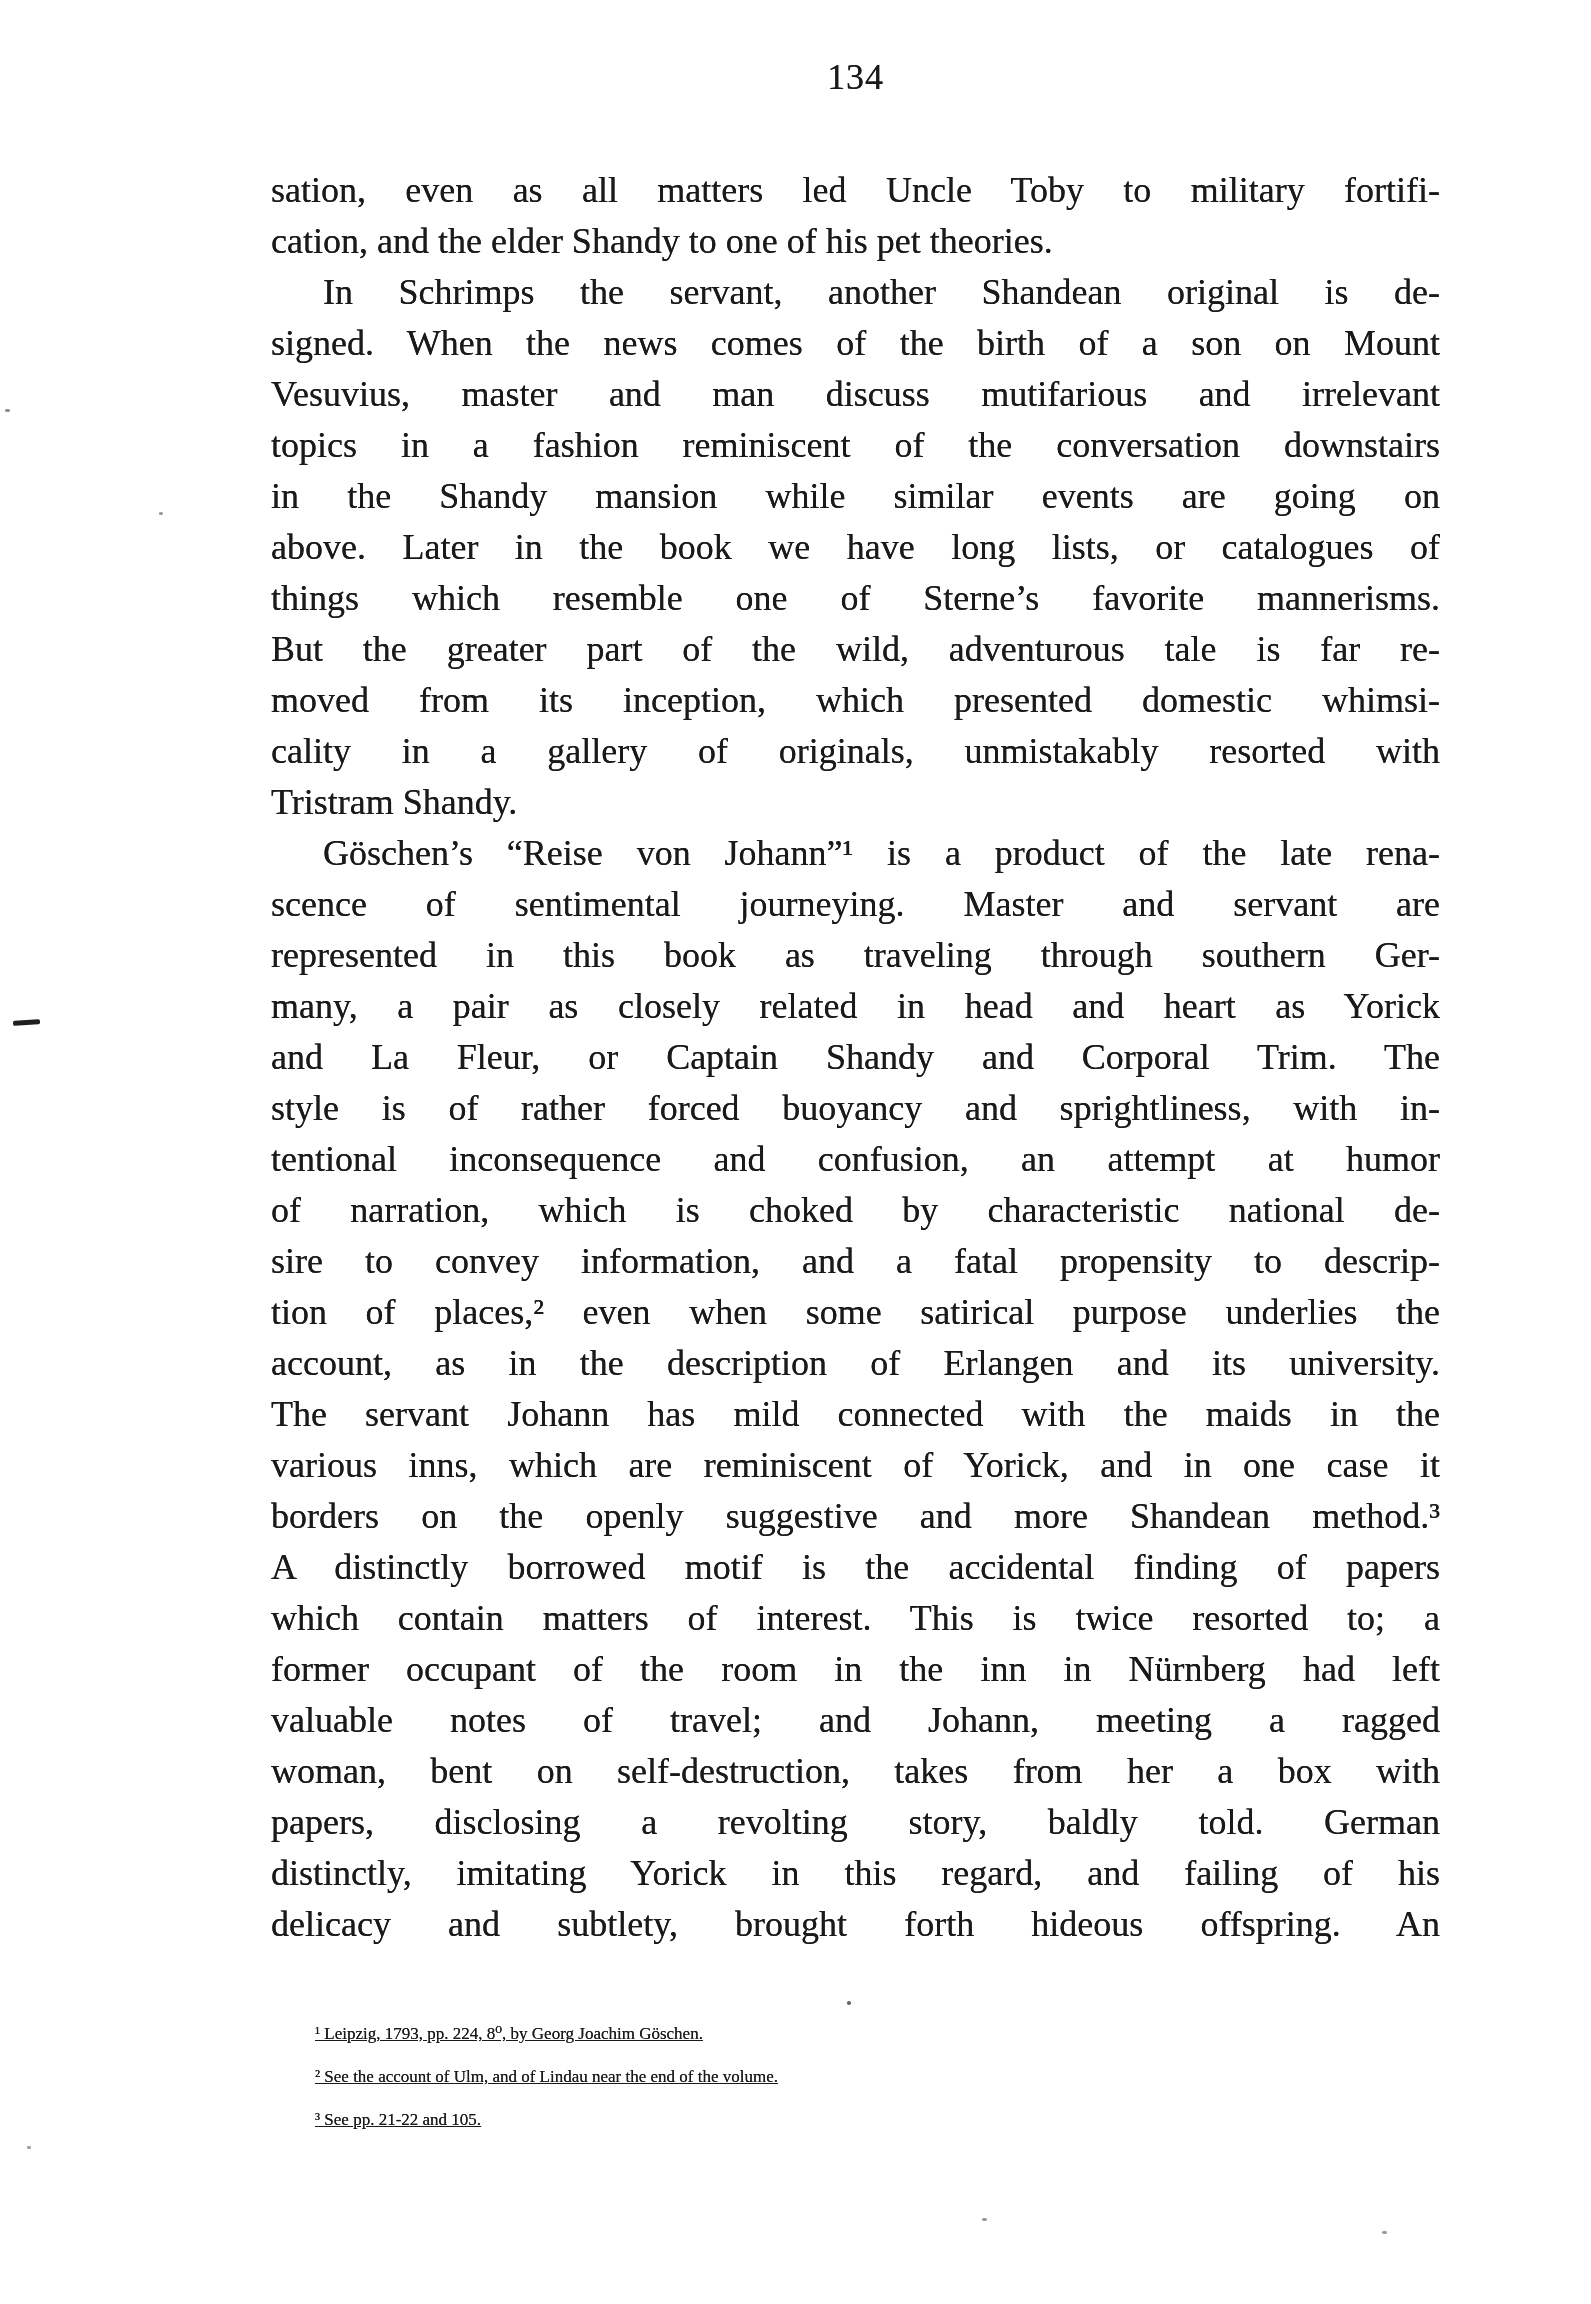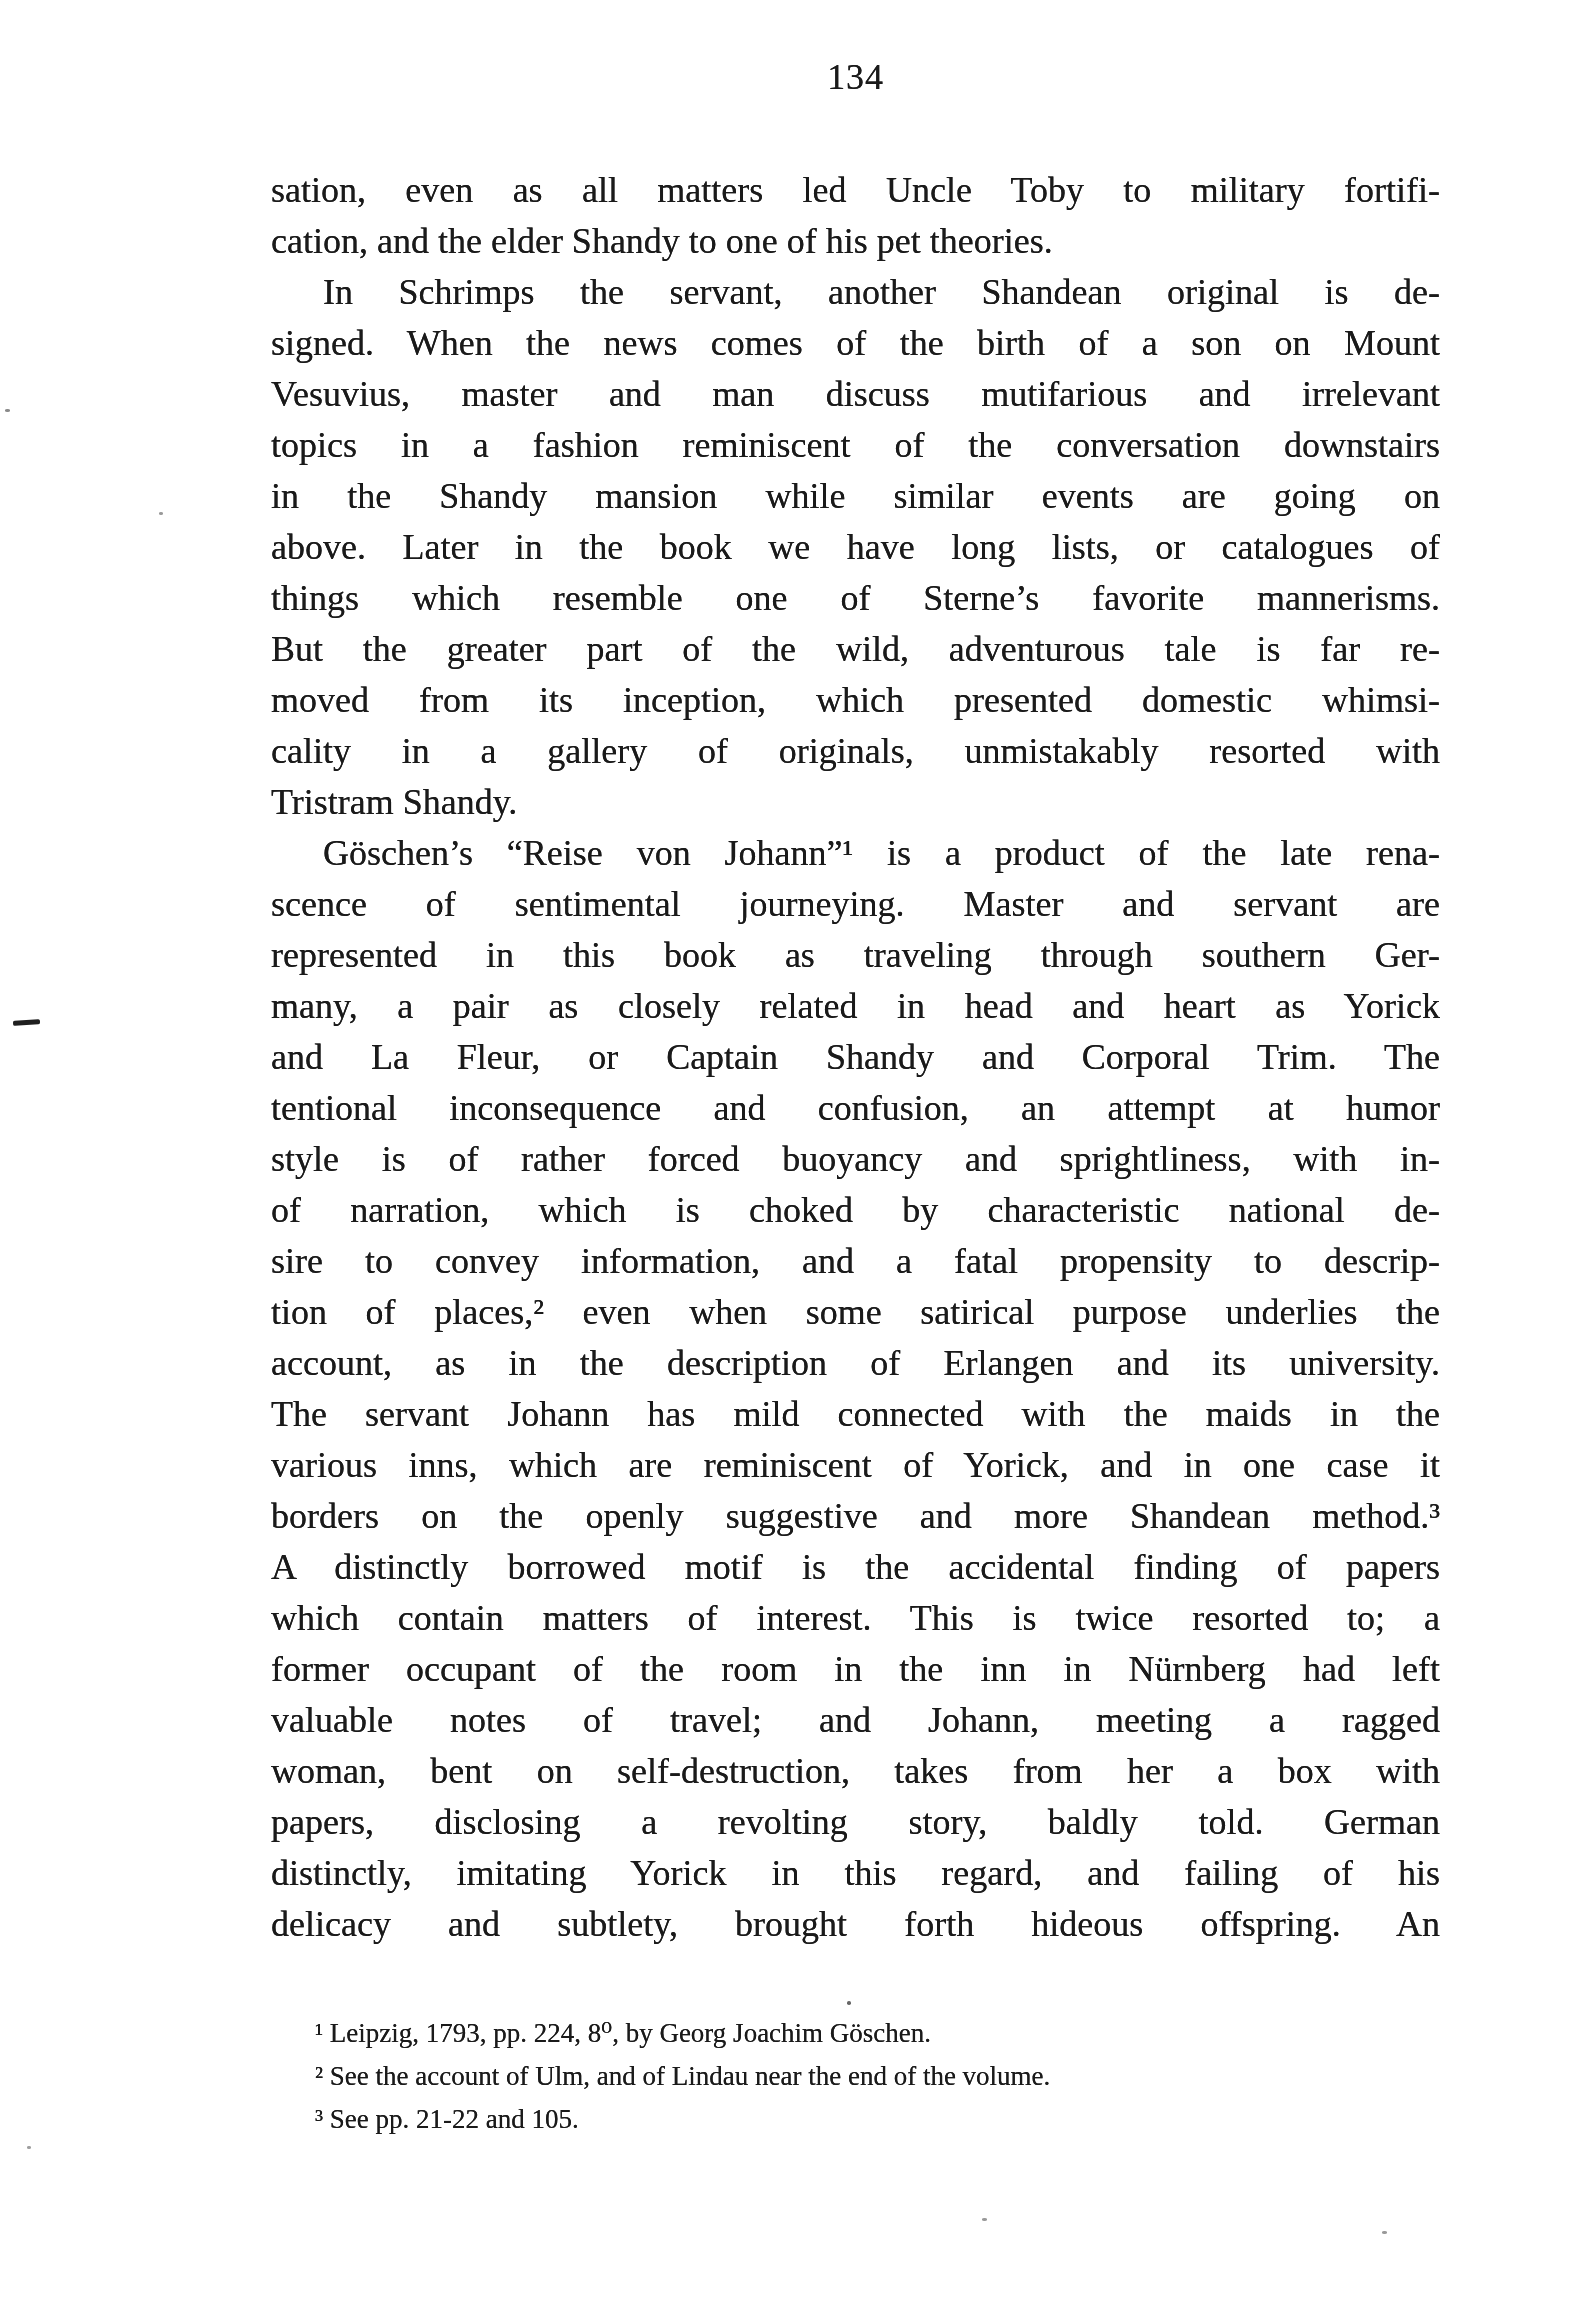--- a/index.html
+++ b/index.html
@@ -48,23 +48,24 @@
     text-align-last: left;
   }
   .line.indent {
     text-indent: 52px;
   }
   .footnotes {
     position: absolute;
     top: 2012px;
     left: 315px;
     width: 1131px;
-    font-size: 27px;
+    font-size: 17px;
     line-height: 43px;
     text-shadow: 0 0 0.5px rgba(0,0,0,0.8);
+    text-decoration: underline;
   }
   .footnote {
     text-align: left;
   }
   .artifact {
     position: absolute;
     pointer-events: none;
   }
   .a-dash {
     left: 12.7px; top: 1020px; width: 27px; height: 4.5px;
@@ -95,22 +96,22 @@
       <div class="line">things which resemble one of Sterne’s favorite mannerisms.</div>
       <div class="line">But the greater part of the wild, adventurous tale is far re-</div>
       <div class="line">moved from its inception, which presented domestic whimsi-</div>
       <div class="line">cality in a gallery of originals, unmistakably resorted with</div>
       <div class="line end">Tristram Shandy.</div>
       <div class="line indent">Göschen’s “Reise von Johann”¹ is a product of the late rena-</div>
       <div class="line">scence of sentimental journeying. Master and servant are</div>
       <div class="line">represented in this book as traveling through southern Ger-</div>
       <div class="line">many, a pair as closely related in head and heart as Yorick</div>
       <div class="line">and La Fleur, or Captain Shandy and Corporal Trim. The</div>
+      <div class="line">style is of rather forced buoyancy and sprightliness, with in-</div>
       <div class="line">tentional inconsequence and confusion, an attempt at humor</div>
-      <div class="line">style is of rather forced buoyancy and sprightliness, with in-</div>
       <div class="line">of narration, which is choked by characteristic national de-</div>
       <div class="line">sire to convey information, and a fatal propensity to descrip-</div>
       <div class="line">tion of places,² even when some satirical purpose underlies the</div>
       <div class="line">account, as in the description of Erlangen and its university.</div>
       <div class="line">The servant Johann has mild connected with the maids in the</div>
       <div class="line">various inns, which are reminiscent of Yorick, and in one case it</div>
       <div class="line">borders on the openly suggestive and more Shandean method.³</div>
       <div class="line">A distinctly borrowed motif is the accidental finding of papers</div>
       <div class="line">which contain matters of interest. This is twice resorted to; a</div>
       <div class="line">former occupant of the room in the inn in Nürnberg had left</div>

